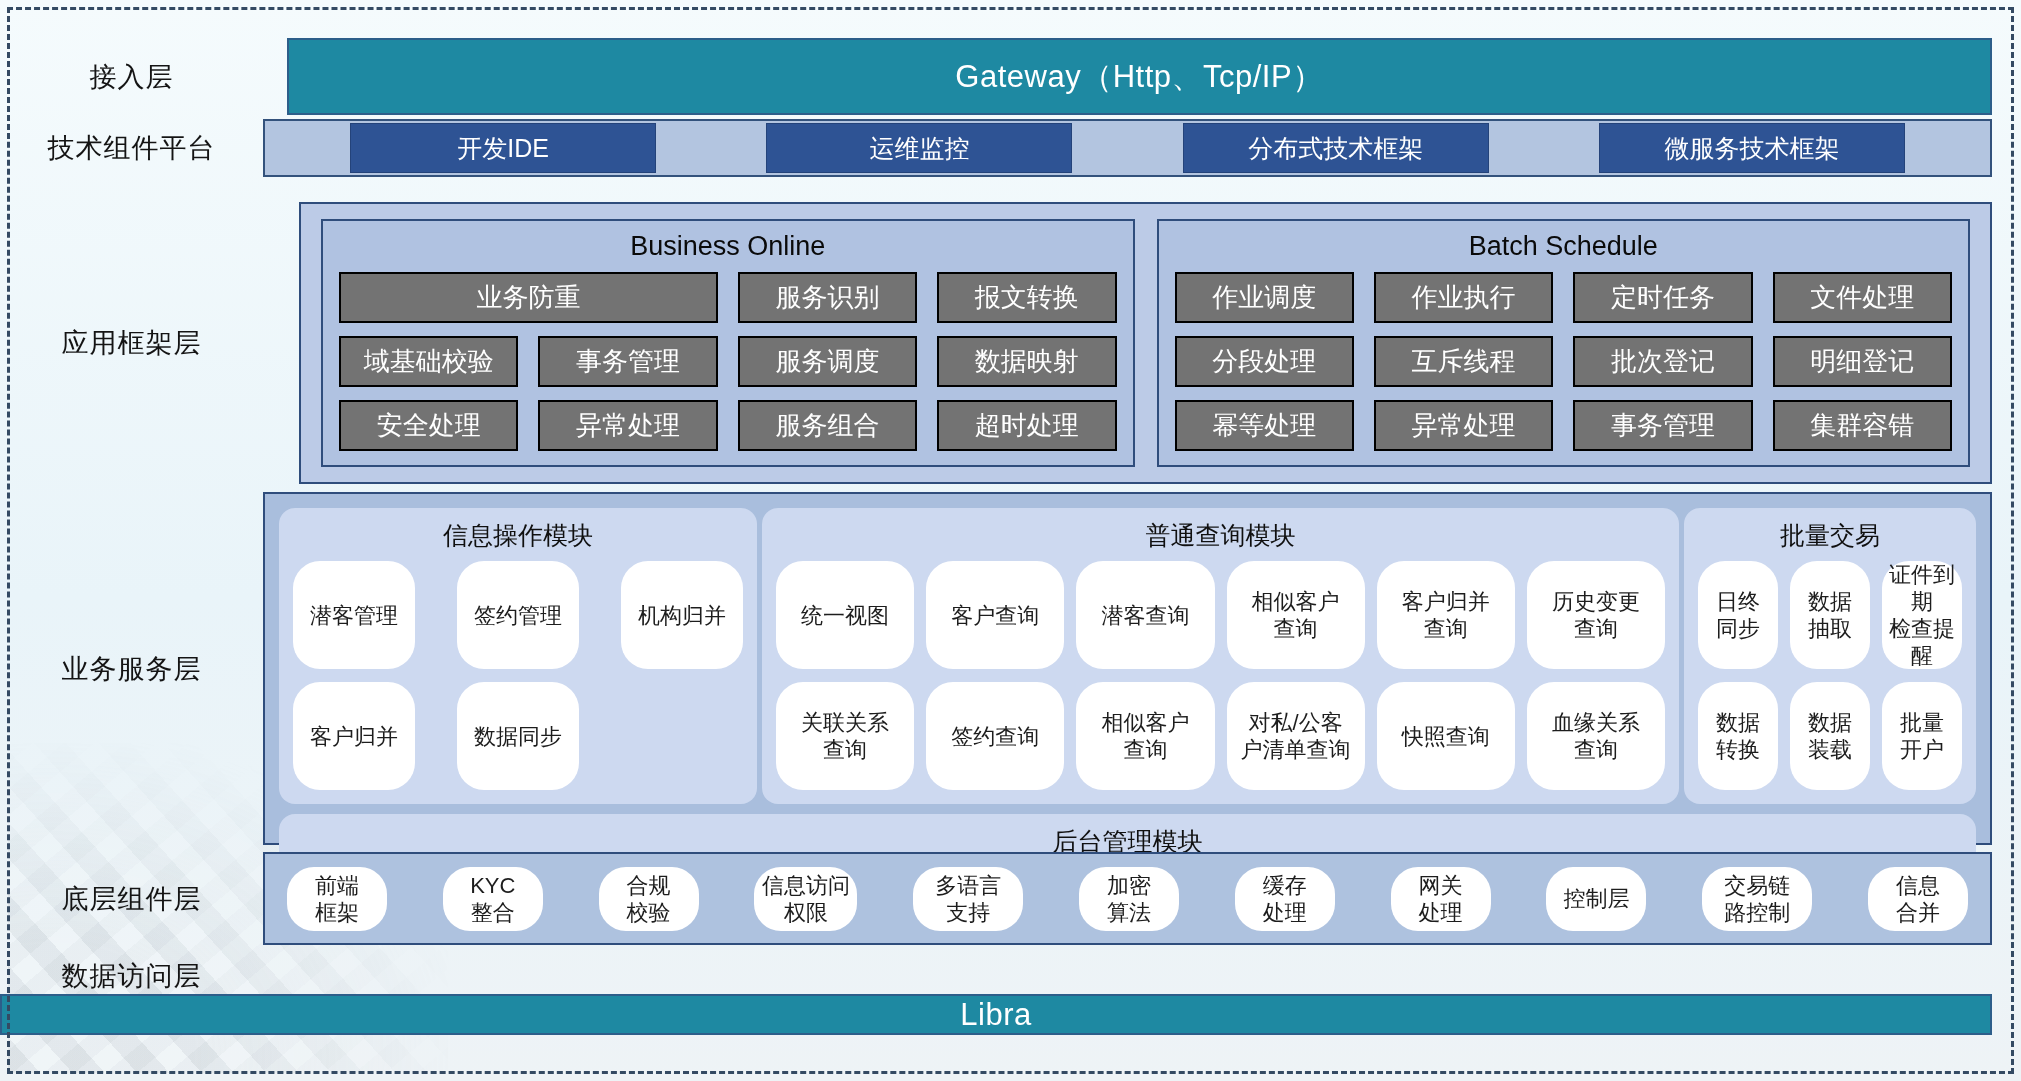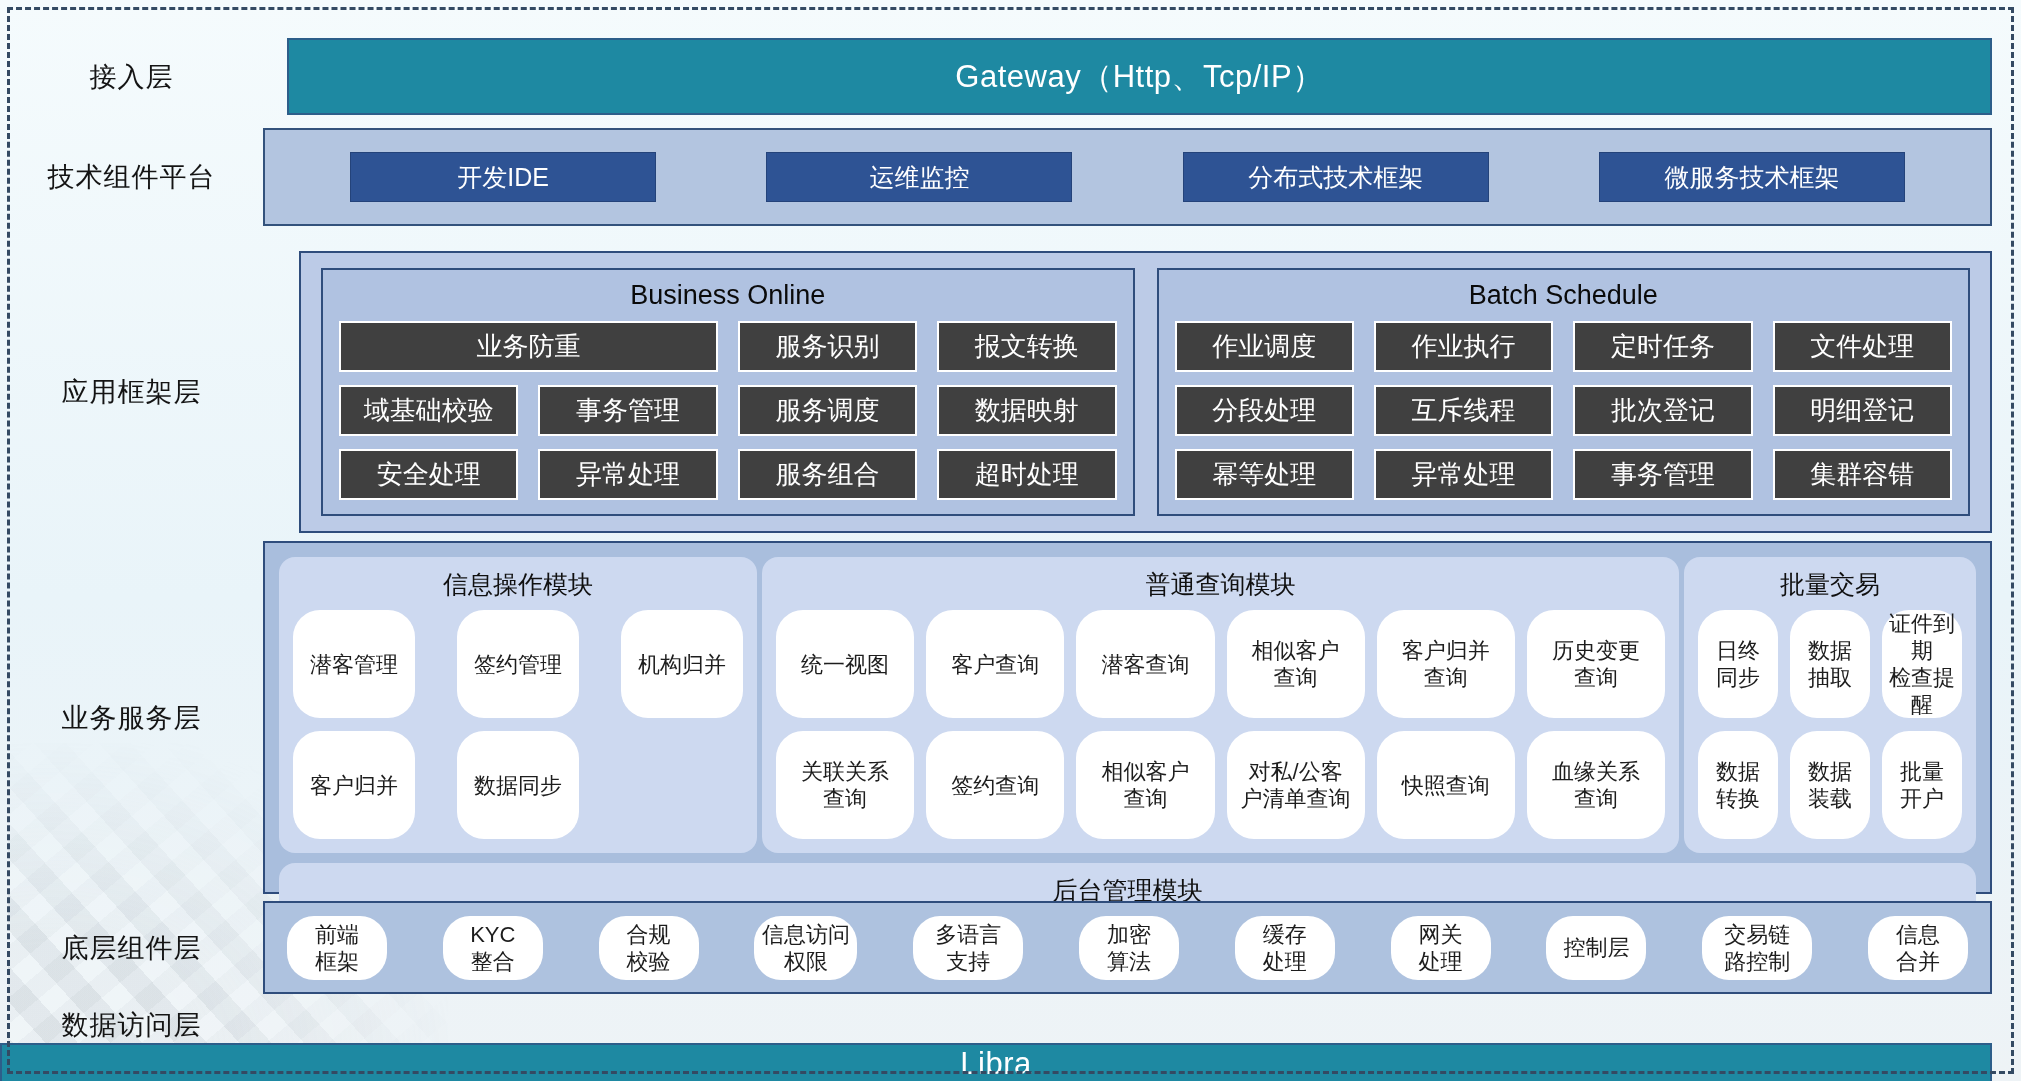--- a/index.html
+++ b/index.html
@@ -20,21 +20,21 @@
   .frame {
     position:absolute; inset:7px; border:3px dashed #344a63; pointer-events:none; z-index:5;
   }
   .rows { position:absolute; top:0; left:0; right:0; display:flex; flex-direction:column; z-index:2; }
   .row { display:flex; align-items:stretch; }
   .label-cell { width:263px; display:flex; align-items:center; justify-content:center; }
   .layer-label { font-size:27px; color:#141414; letter-spacing:1px; }
   .content { flex:1; margin-right:29px; }
 
   .r-access { margin-top:38px; height:77px;gap:24px; }
-  .r-tech   { margin-top:13px; height:98px; }
+  .r-tech   { margin-top:4px; height:58px; }
   .r-appfw  { margin-top:25px; height:282px; }
   .r-bizsvc { margin-top:8px;  height:353px; }
   .r-comp   { margin-top:7px;  height:93px; }
   .r-data   { margin-top:13px; height:77px;flex-direction:column; }
 
   .bar {
     height:100%; background:#1e89a2; border:2px solid #2d5e8a;
     display:flex; align-items:center; justify-content:center;
     color:#fff; font-size:31px; letter-spacing:0.5px;
   }
@@ -52,21 +52,21 @@
     height:100%; background:#bccbe7; border:2px solid #2f4d7c;
     display:flex; gap:22px; padding:15px 20px;margin-left:36px;
   }
   .panel {
     flex:1; background:#b0c2e1; border:2px solid #2f4d7c;
     padding:4px 16px 14px; display:flex; flex-direction:column;
   }
   .panel-title { text-align:center; font-size:27px; color:#0a0a0a; padding:6px 0 10px; }
   .panel-grid { flex:1; display:grid; grid-template-columns:repeat(4,1fr); grid-auto-rows:1fr; gap:13px 20px; }
   .bbtn {
-    background:#404040; border:2px solid #ffffff; color:#fff; font-size:26px;
+    background:#737373; border:2px solid #000000; color:#fff; font-size:26px;
     display:flex; align-items:center; justify-content:center; white-space:pre-line; text-align:center;
   }
   .span2 { grid-column:span 2; }
 
   .bizsvc {
     height:100%; background:#a9bedd; border:2px solid #2f4d7c;
     padding:14px; display:flex; flex-direction:column; gap:10px;
   }
   .bs-top { flex:1; display:flex; gap:5px; }
   .subpanel {

